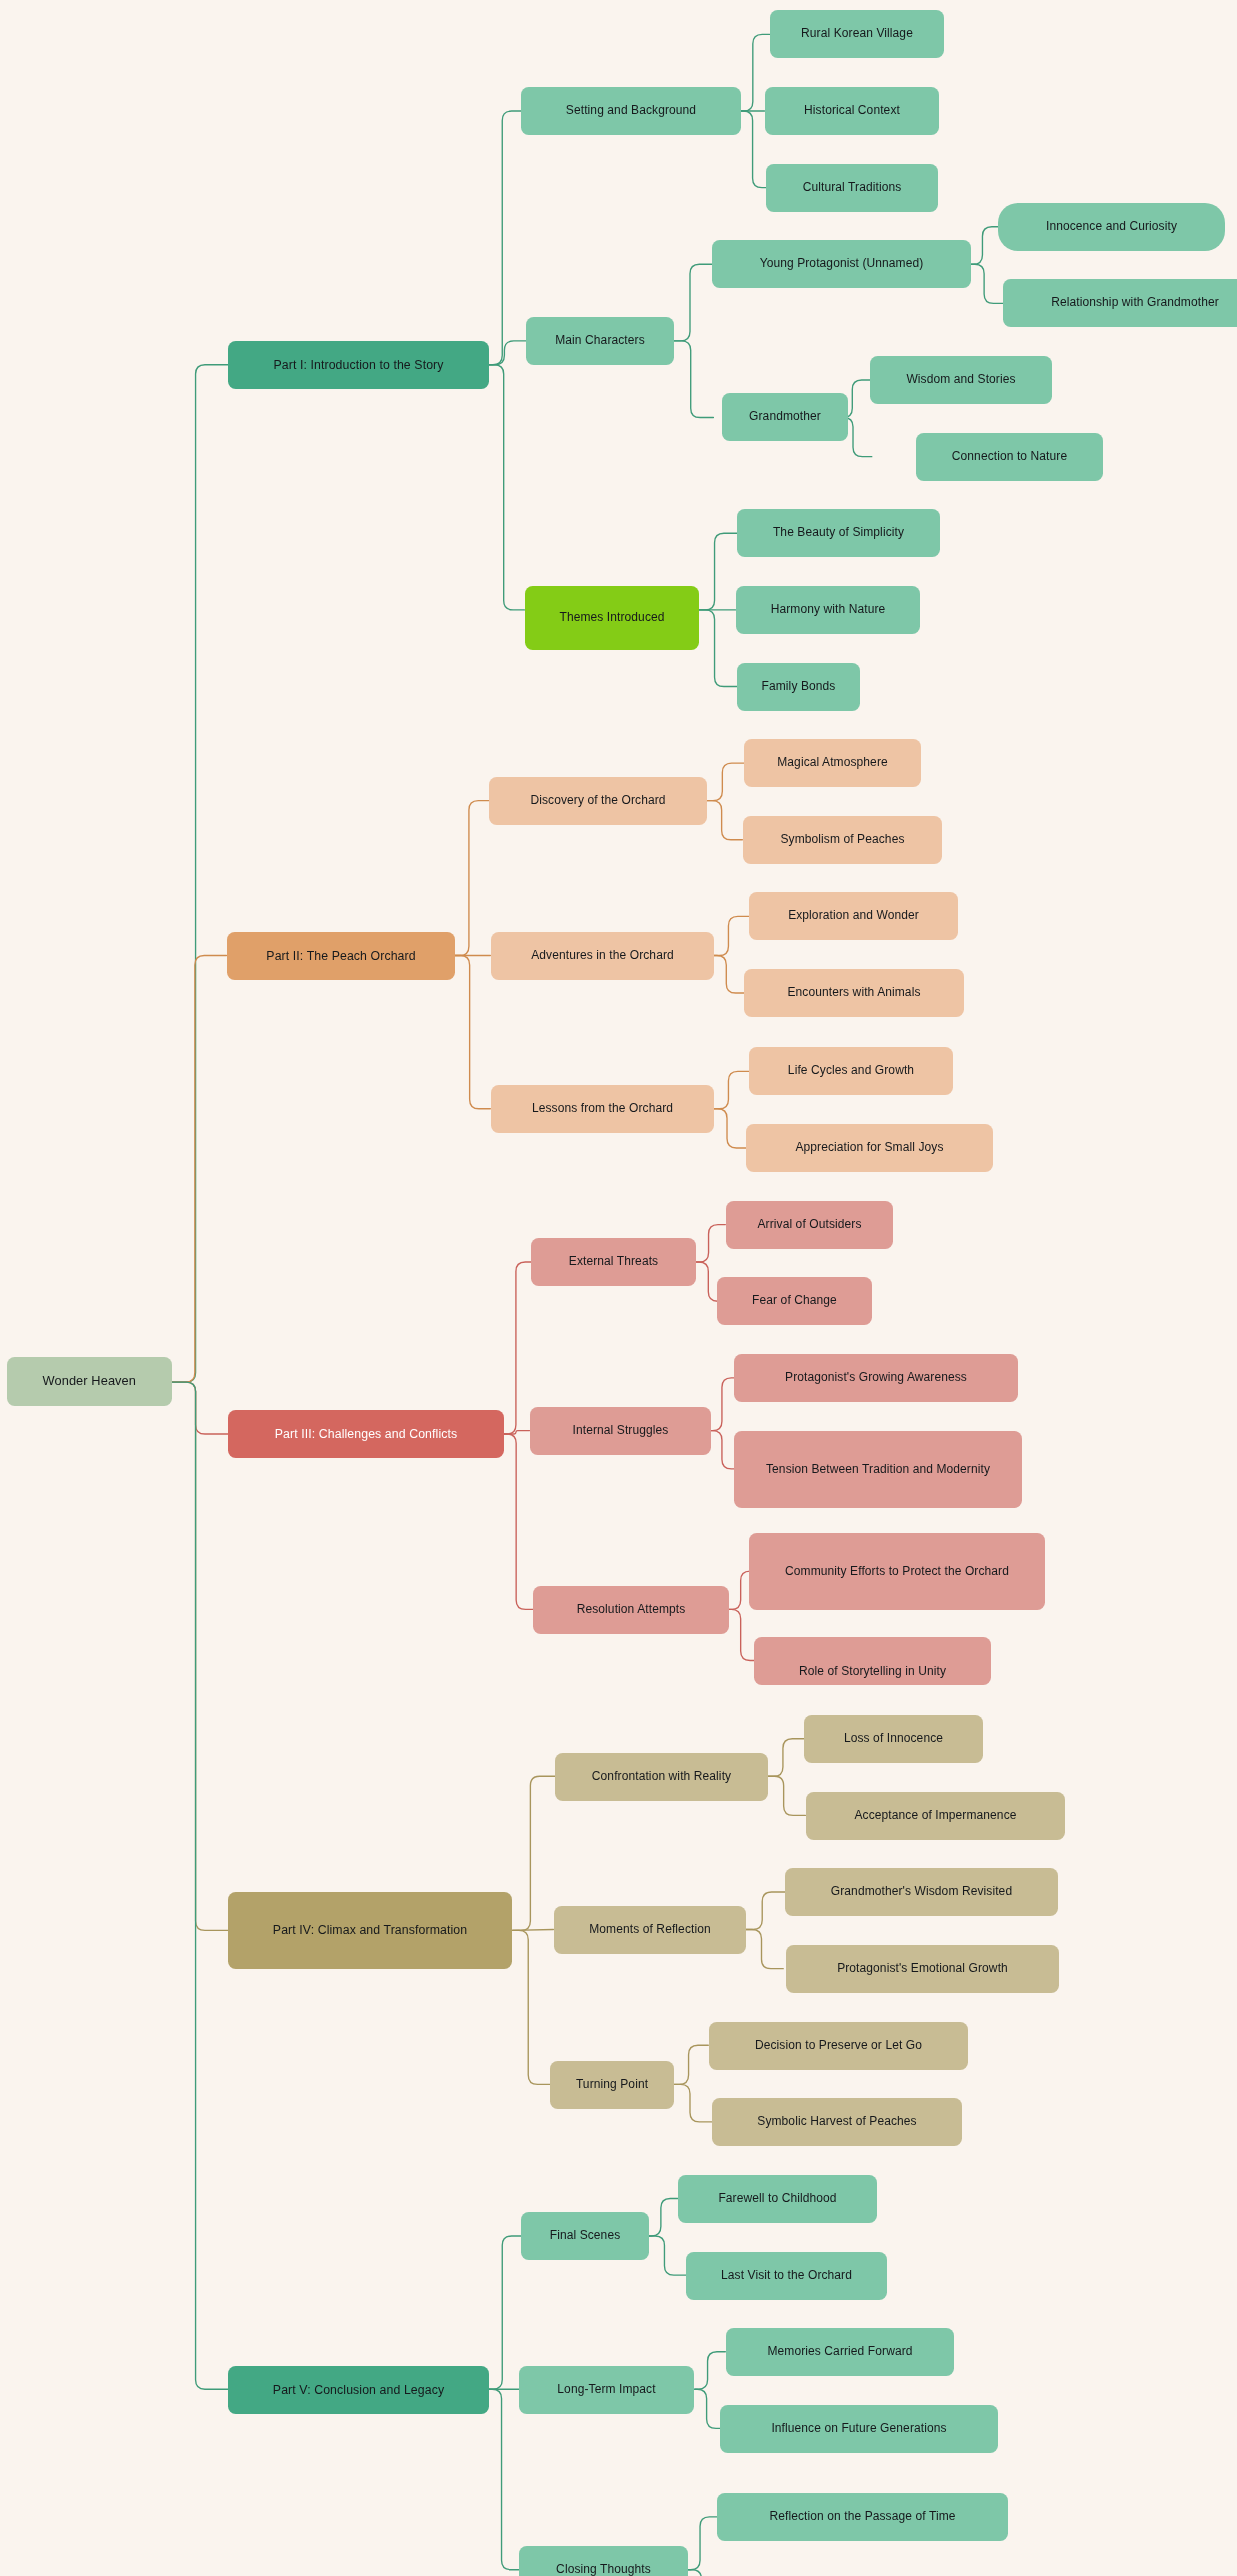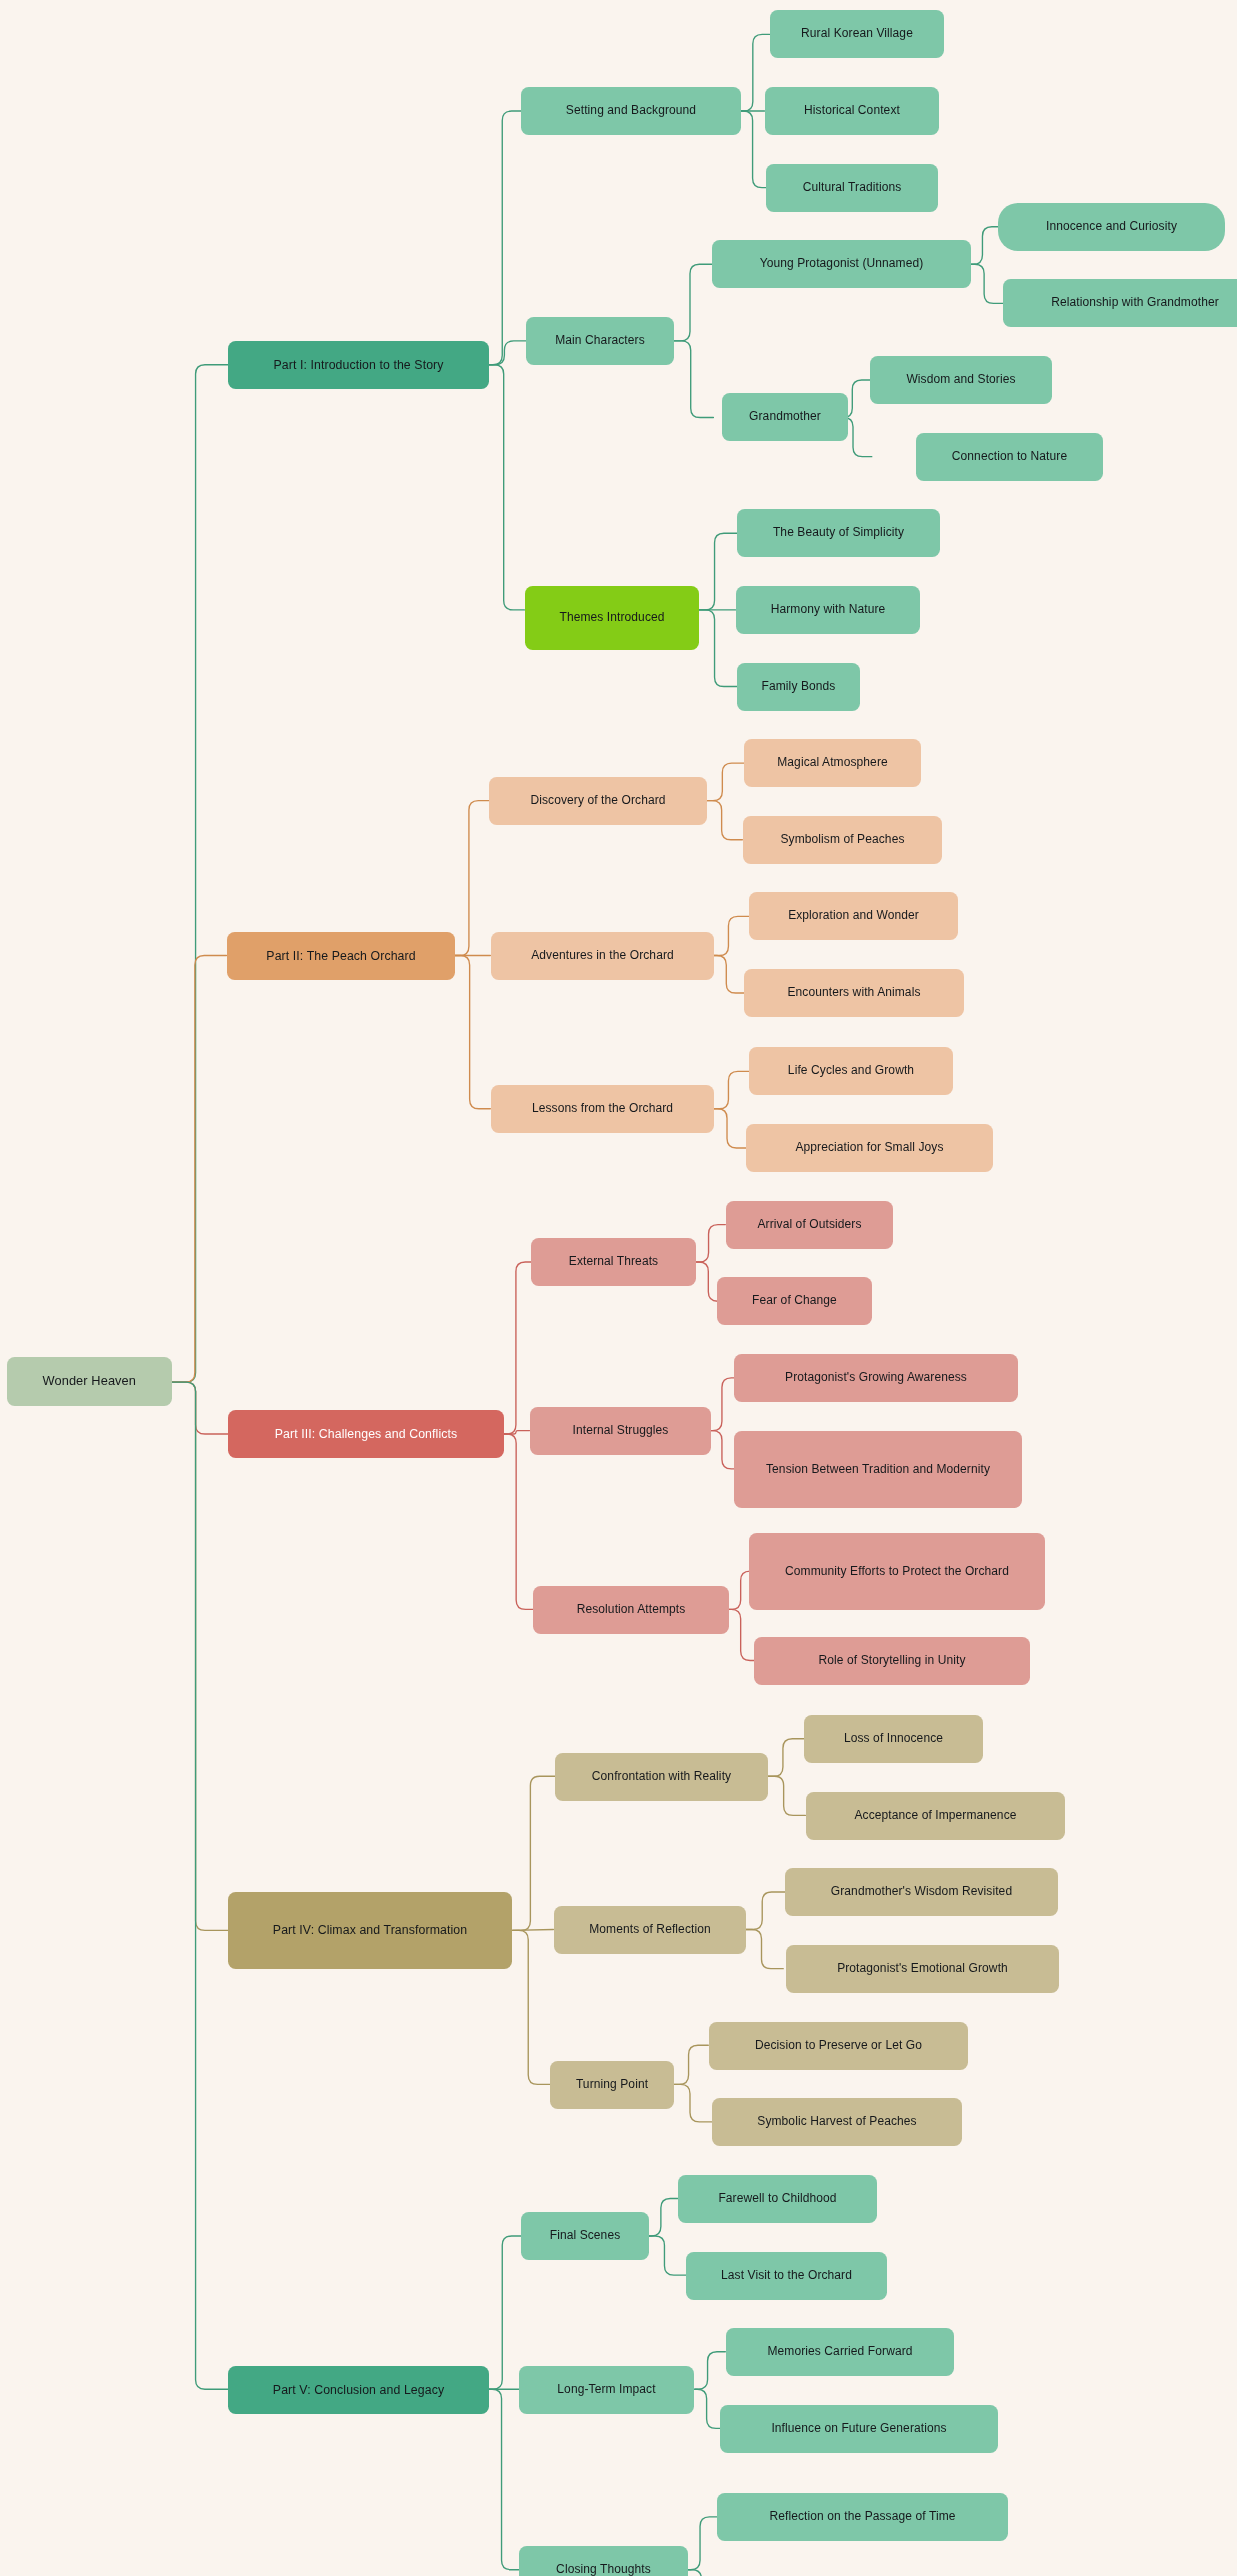--- a/index.html
+++ b/index.html
@@ -211,21 +211,21 @@
       </div>
       <div class="node lvl3" style="left: 734px; top: 1431px; width: 288px; height: 77px; background: rgb(222, 156, 149); color: rgb(22, 25, 28);">
         <span>Tension Between Tradition and Modernity</span>
       </div>
       <div class="node lvl2" style="left: 533px; top: 1586px; width: 196px; height: 48px; background: rgb(222, 156, 149); color: rgb(22, 25, 28);">
         <span>Resolution Attempts</span>
       </div>
       <div class="node lvl3" style="left: 749px; top: 1533px; width: 296px; height: 77px; background: rgb(222, 156, 149); color: rgb(22, 25, 28);">
         <span>Community Efforts to Protect the Orchard</span>
       </div>
-      <div class="node lvl3" style="left: 754px; top: 1637px; width: 276px; height: 48px; background: rgb(222, 156, 149); color: rgb(22, 25, 28);">
+      <div class="node lvl3" style="left: 754px; top: 1637px; width: 237px; height: 48px; background: rgb(222, 156, 149); color: rgb(22, 25, 28); align-items: flex-end;">
         <span>Role of Storytelling in Unity</span>
       </div>
       <div class="node lvl1" style="left: 228px; top: 1892px; width: 284px; height: 77px; background: rgb(179, 162, 105); color: rgb(22, 25, 28);">
         <span>Part IV: Climax and Transformation</span>
       </div>
       <div class="node lvl2" style="left: 555px; top: 1753px; width: 213px; height: 48px; background: rgb(200, 188, 148); color: rgb(22, 25, 28);">
         <span>Confrontation with Reality</span>
       </div>
       <div class="node lvl3" style="left: 804px; top: 1715px; width: 179px; height: 48px; background: rgb(200, 188, 148); color: rgb(22, 25, 28);">
         <span>Loss of Innocence</span>

